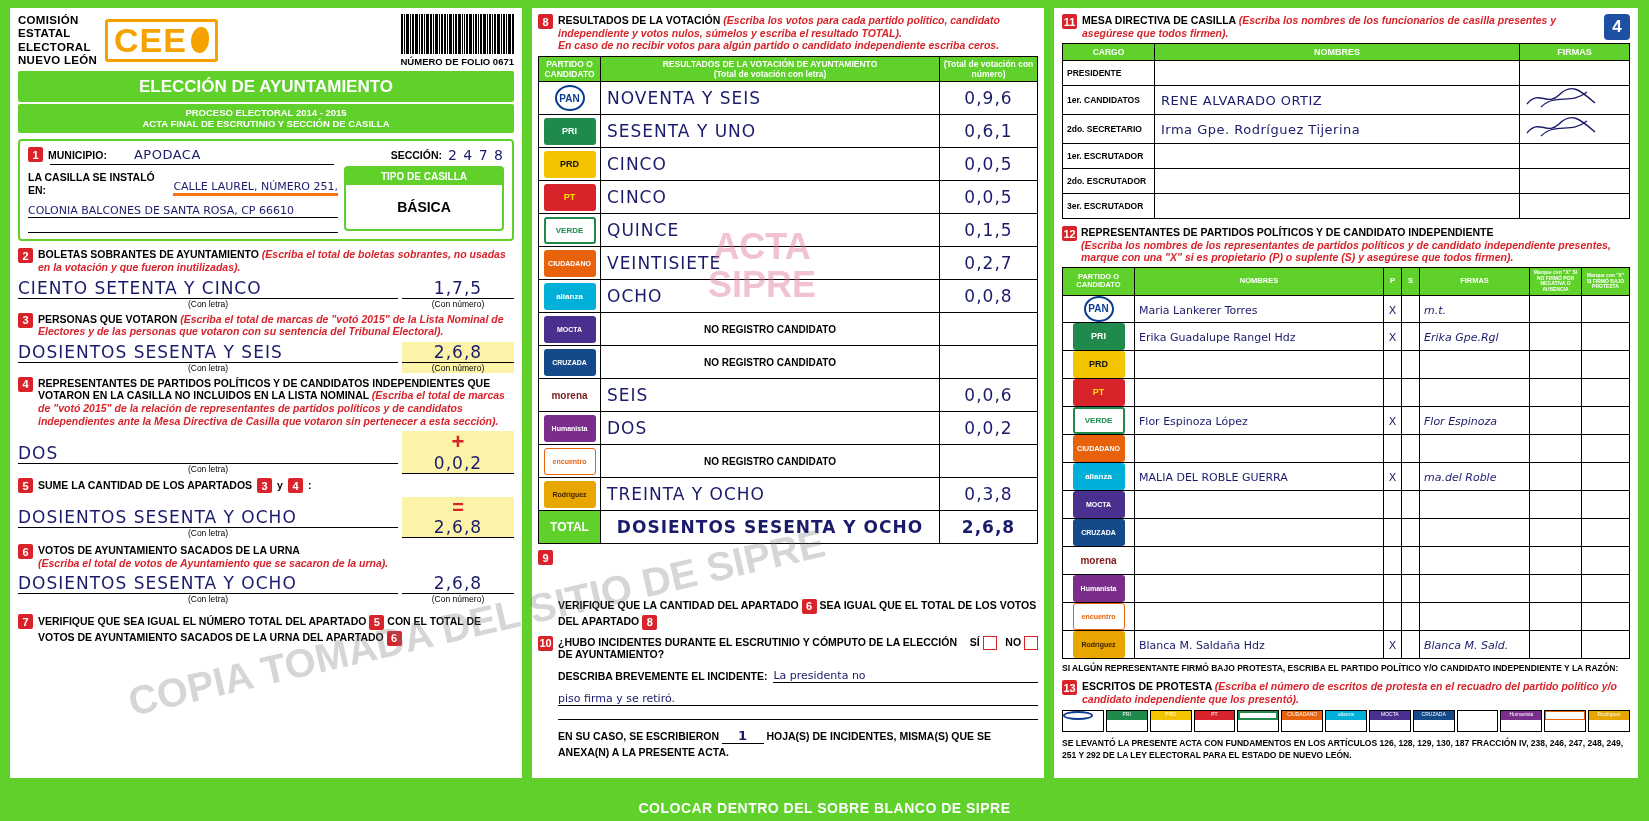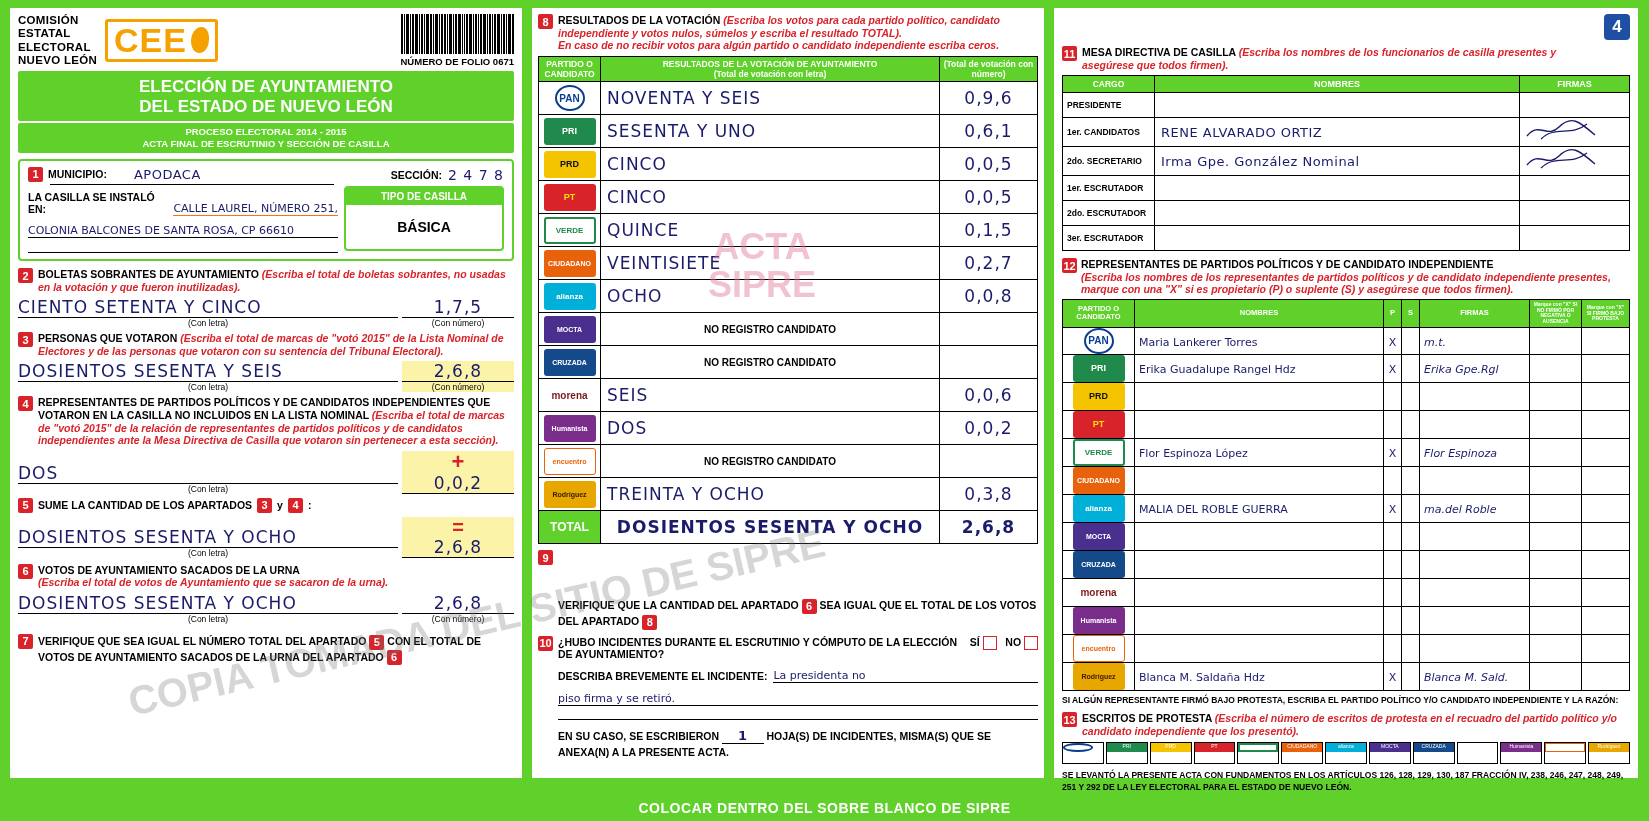--- a/index.html
+++ b/index.html
@@ -212,39 +212,38 @@
                 <i style="width:1px"></i>
                 <i style="width:3px"></i>
                 <i style="width:2px"></i>
             </div>
             <div class="folio">NÚMERO DE FOLIO 0671</div>
           </div>
         </div>
 
         <div class="green-title">
           <div>ELECCIÓN DE AYUNTAMIENTO</div>
-          <div>DEL ESTADO DE NUEVO LEÓN</div>
         </div>
         <div class="green-sub">
           <div>PROCESO ELECTORAL 2014 - 2015</div>
           <div>ACTA FINAL DE ESCRUTINIO Y SECCIÓN DE CASILLA</div>
         </div>
 
         <div class="box-green" style="margin-top:6px; padding-bottom:6px;">
           <div class="muni-row">
             <div style="flex:1;">
               <div style="display:flex; align-items:center; gap:5px;">
                 <span class="num-badge">1</span>
                 <span class="sec-title">MUNICIPIO:</span>
                 <span class="hand sm" style="margin-left:22px;">APODACA</span>
               </div>
               <div class="line" style="margin:2px 4px 6px 22px;"></div>
               <div style="display:flex; align-items:flex-end; gap:5px;">
                 <span class="sec-title">LA CASILLA SE INSTALÓ EN:</span>
-                <span class="hand xs" style="flex:1; border-bottom:1px solid #f97316;">CALLE LAUREL, NÚMERO 251,</span>
+                <span class="hand xs" style="flex:1; border-bottom:3px solid #f97316;">CALLE LAUREL, NÚMERO 251,</span>
               </div>
               <div class="hand xs" style="border-bottom:1px solid #000; margin-top:8px;">COLONIA BALCONES DE SANTA ROSA, CP 66610</div>
               <div class="line" style="margin-top:14px;"></div>
             </div>
             <div class="tipo-box">
               <div style="display:flex; align-items:center; justify-content:flex-end; gap:6px; margin-bottom:3px;">
                 <span class="sec-title">SECCIÓN:</span>
                 <span class="hand" style="font-size:14px;">2 4 7 8</span>
               </div>
               <div class="box-green">
@@ -506,21 +505,21 @@
               <span class="hand sm" style="border-bottom:1px solid #000; padding:0 16px;">1</span>
               <span>HOJA(S) DE INCIDENTES, MISMA(S) QUE SE ANEXA(N) A LA PRESENTE ACTA.</span>
             </div>
           </div>
         </div>
       </div>
     </div>
 
     <div class="col col-right">
       <div class="badge4">4</div>
-      <div style="padding:6px 8px 0 8px;margin-top:32px;">
+      <div style="padding:6px 8px 0 8px;">
 
         <div style="display:flex; gap:5px; padding-right:34px;">
           <span class="num-badge">11</span>
           <div class="sec-title" style="flex:1;">
             <span>MESA DIRECTIVA DE CASILLA</span>
             <span class="it">(Escriba los nombres de los funcionarios de casilla presentes y asegúrese que todos firmen).</span>
           </div>
         </div>
 
         <table class="mesa" style="margin-top:4px;">
@@ -540,21 +539,21 @@
               <tr class="mrow">
                 <td class="cargo">1er. CANDIDATOS</td>
                 <td style="padding:0 6px;"><span class="hand sm">RENE ALVARADO ORTIZ</span></td>
                 <td class="firma-col"><svg width="100" height="22">
                     <path d="M6 17 C18 2, 26 20, 38 8 S58 2, 74 16" stroke="#1b1b6b" fill="none" stroke-width="1.4"></path>
                     <path d="M20 20 C34 6, 50 18, 66 5" stroke="#1b1b6b" fill="none" stroke-width="1.2"></path>
                   </svg></td>
               </tr>
               <tr class="mrow">
                 <td class="cargo">2do. SECRETARIO</td>
-                <td style="padding:0 6px;"><span class="hand sm">Irma Gpe. González Nominal</span></td>
+                <td style="padding:0 6px;"><span class="hand sm">Irma Gpe. Rodríguez Tijerina</span></td>
                 <td class="firma-col"><svg width="100" height="22">
                     <path d="M6 17 C18 2, 26 20, 38 8 S58 2, 74 16" stroke="#1b1b6b" fill="none" stroke-width="1.4"></path>
                     <path d="M20 20 C34 6, 50 18, 66 5" stroke="#1b1b6b" fill="none" stroke-width="1.2"></path>
                   </svg></td>
               </tr>
               <tr class="mrow">
                 <td class="cargo">1er. ESCRUTADOR</td>
                 <td style="padding:0 6px;"><span class="hand sm"></span></td>
                 <td class="firma-col"></td>
               </tr>

